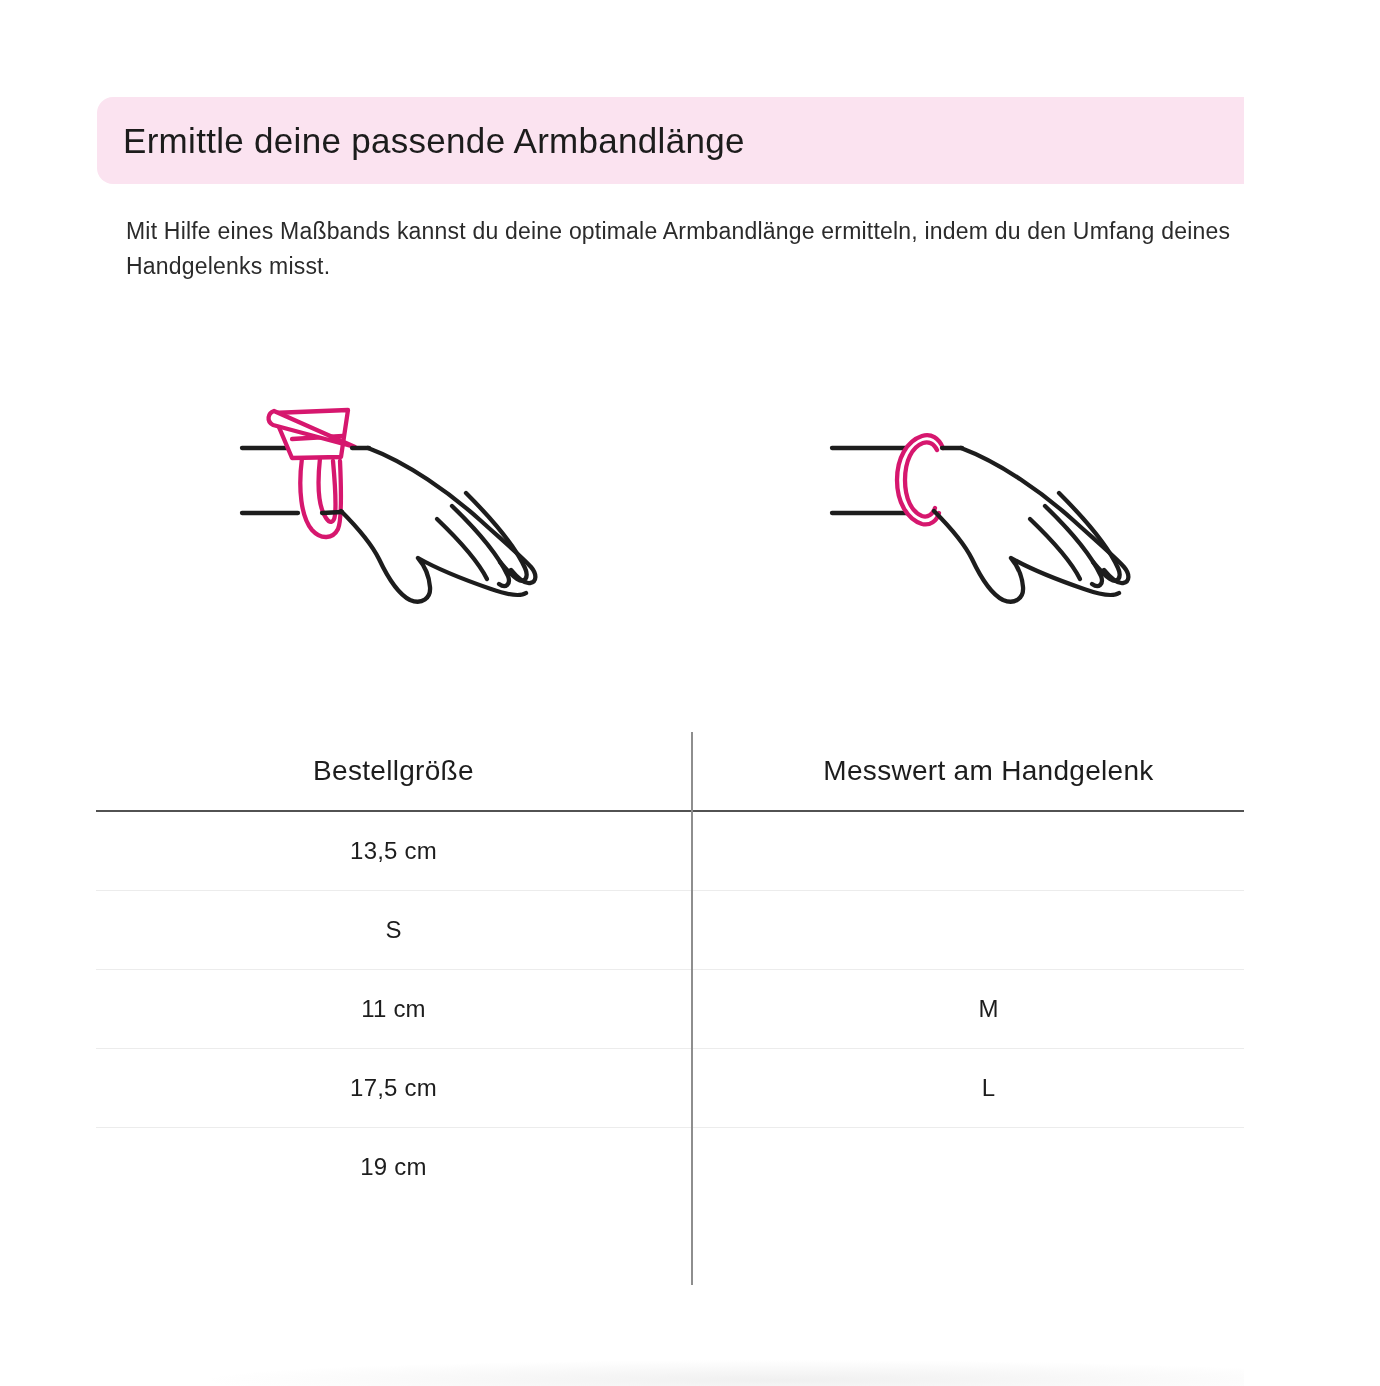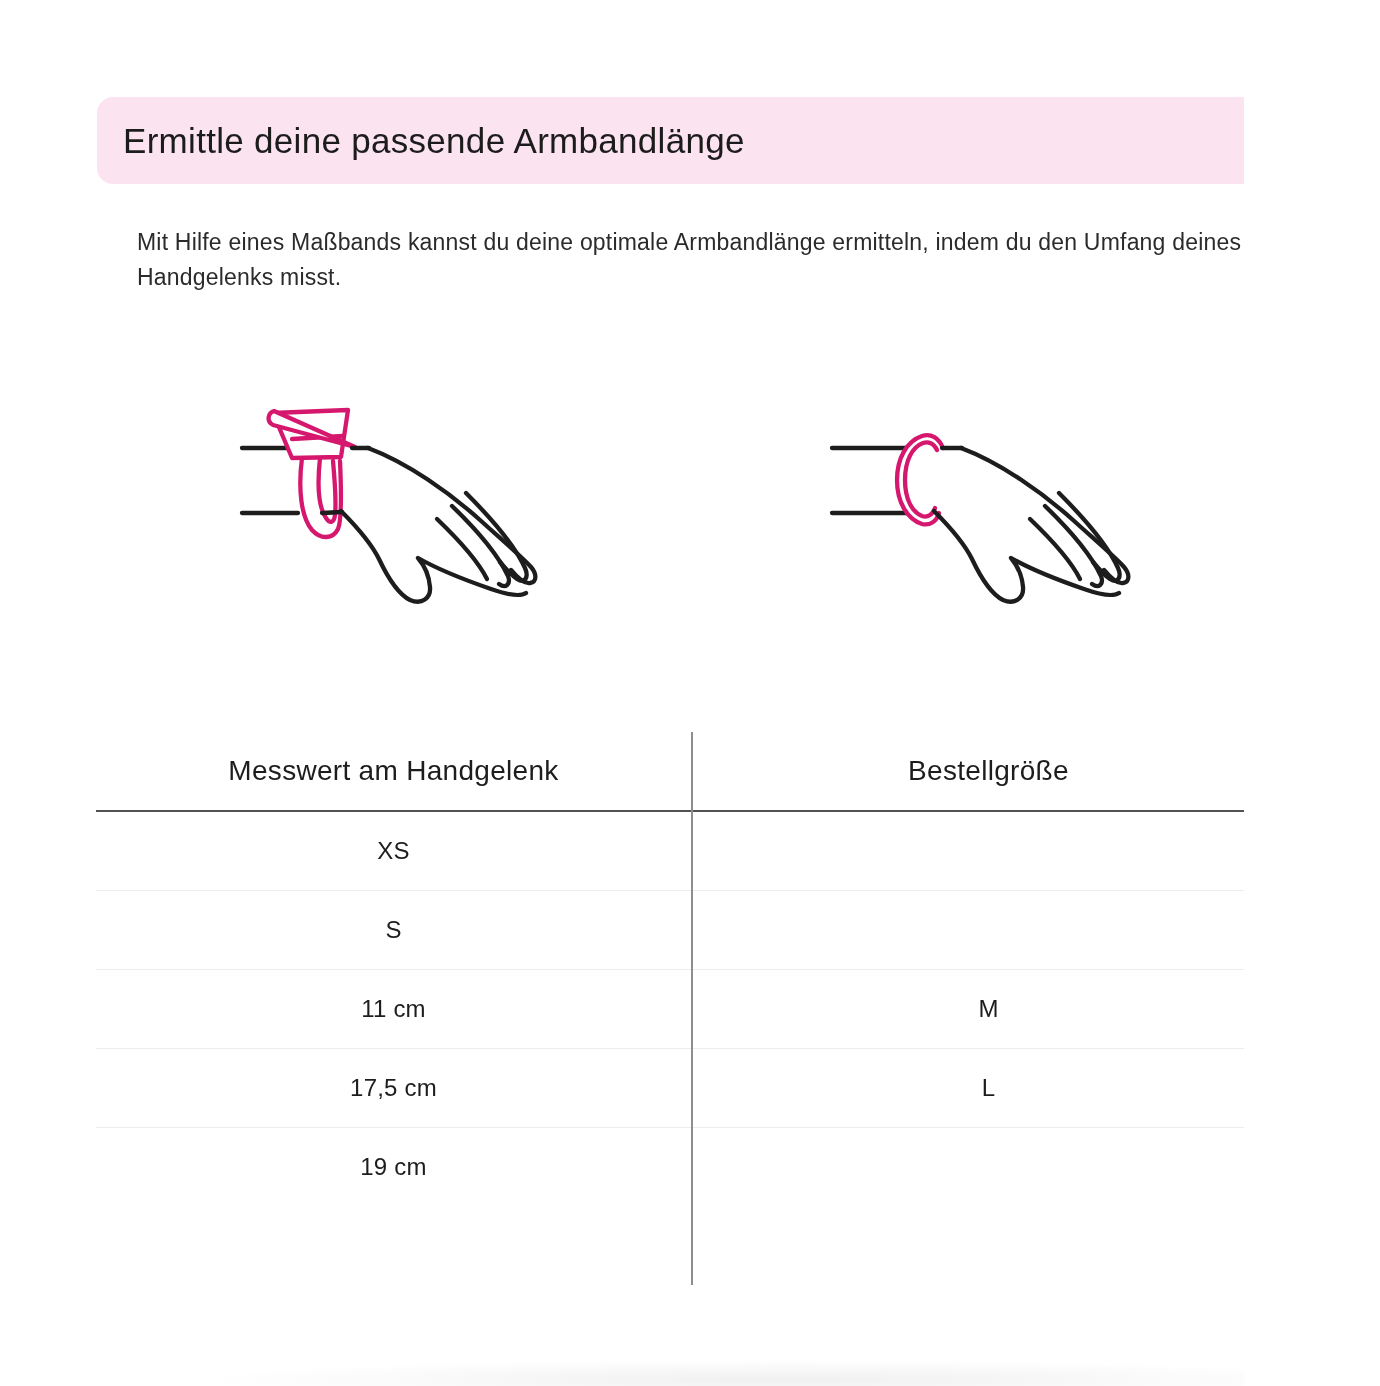--- a/index.html
+++ b/index.html
@@ -37,21 +37,21 @@
     letter-spacing: 0.3px;
     color: #1c1c1c;
   }
 
   
   .intro {
     position: absolute;
     left: 122px;
     top: 210px;
     width: 1150px;
-    margin: 15px;
+    margin: 4px;
     font-size: 23px;
     font-weight: 400;
     line-height: 35px;
     letter-spacing: 0.2px;
     color: #2b2b2b;
   }
 
   
   .illus {
     position: absolute;
@@ -173,27 +173,27 @@
       <path class="ink" d="M130 65 C170 80 212 110 242 137 C264 157 283 173 293 184 C299 191 299 199 292 200 C286 201 278 193 273 187"></path>
       <path class="ink" d="M228 110 C255 137 277 163 287 185 C291 194 287 201 279 196 C273 192 267 185 262 179"></path>
       <path class="ink" d="M214 123 C240 148 261 174 270 193 C273 201 268 206 261 201"></path>
       <path class="ink" d="M199 136 C222 158 241 180 249 196"></path>
       <path class="ink" d="M103 128 C120 145 133 160 141 176 C149 193 160 211 172 217 C184 222 193 215 192 204 C191 192 186 182 180 175 C194 183 224 196 253 206 C270 212 282 214 288 210"></path>
     </g>
   </svg>
 
   <div class="size-table">
     <div class="thead">
+      <div class="th">Bestellgröße</div>
       <div class="th">Messwert am Handgelenk</div>
-      <div class="th">Bestellgröße</div>
     </div>
     <div class="header-rule"></div>
     <div class="tbody">
       <div class="tr">
-        <div class="td">XS</div>
+        <div class="td">13,5 cm</div>
       </div>
       <div class="tr">
         <div class="td">S</div>
       </div>
       <div class="tr">
         <div class="td">11 cm</div>
         <div class="td">M</div>
       </div>
       <div class="tr">
         <div class="td">17,5 cm</div>

